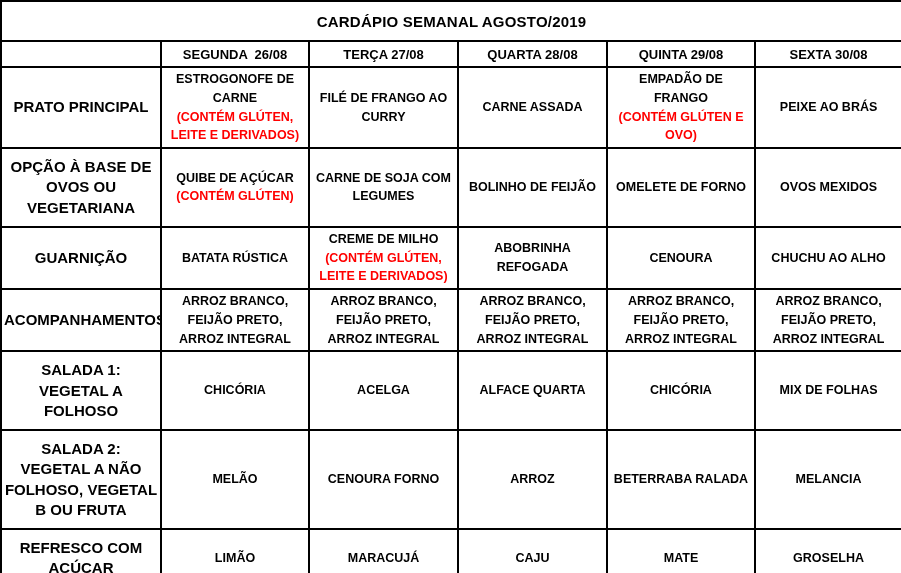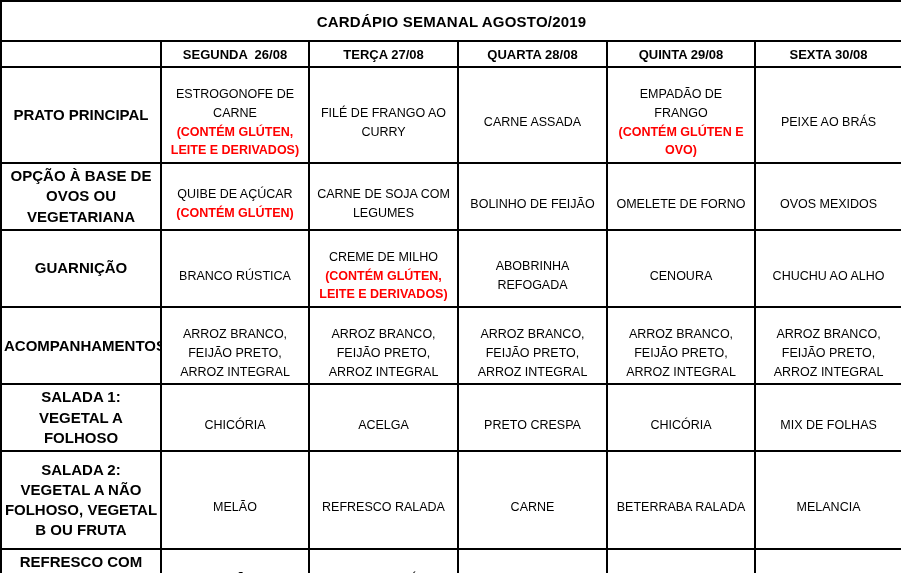--- a/index.html
+++ b/index.html
@@ -48,29 +48,28 @@
     white-space: pre-wrap;
   }
   .corner-cell {
     font-size: 13px;
   }
   .row-label {
     font-size: 15px;
     font-weight: bold;
     white-space: pre-line;
     line-height: 1.35;
-    padding: 2px 2px;
+    padding: 8px 2px;
   }
   td {
     font-size: 12.5px;
     line-height: 1.5;
   }
   .dish {
-    font-weight: normal;
-    margin-top: 15px;
+    font-weight: bold;
   }
   .warning {
     color: var(--warn, #ff0000);
     font-weight: bold;
   }
 </style>
 </head>
 <body>
 
 <table>
@@ -131,21 +130,21 @@
         <td>
           <div class="dish">OMELETE DE FORNO</div>
         </td>
         <td>
           <div class="dish">OVOS MEXIDOS</div>
         </td>
       </tr>
       <tr>
         <th class="row-label">GUARNIÇÃO</th>
         <td>
-          <div class="dish">BRANCO RÚSTICA</div>
+          <div class="dish">BATATA RÚSTICA</div>
         </td>
         <td>
           <div class="dish">CREME DE MILHO</div>
           <div class="warning">(CONTÉM GLÚTEN, LEITE E DERIVADOS)</div>
         </td>
         <td>
           <div class="dish">ABOBRINHA REFOGADA</div>
         </td>
         <td>
           <div class="dish">CENOURA</div>
@@ -175,40 +174,40 @@
       <tr>
         <th class="row-label">SALADA 1:
 VEGETAL A FOLHOSO</th>
         <td>
           <div class="dish">CHICÓRIA</div>
         </td>
         <td>
           <div class="dish">ACELGA</div>
         </td>
         <td>
-          <div class="dish">PRETO CRESPA</div>
+          <div class="dish">ALFACE QUARTA</div>
         </td>
         <td>
           <div class="dish">CHICÓRIA</div>
         </td>
         <td>
           <div class="dish">MIX DE FOLHAS</div>
         </td>
       </tr>
       <tr>
         <th class="row-label">SALADA 2:
 VEGETAL A NÃO FOLHOSO, VEGETAL B OU FRUTA</th>
         <td>
           <div class="dish">MELÃO</div>
         </td>
         <td>
-          <div class="dish">REFRESCO RALADA</div>
-        </td>
-        <td>
-          <div class="dish">CARNE</div>
+          <div class="dish">CENOURA FORNO</div>
+        </td>
+        <td>
+          <div class="dish">ARROZ</div>
         </td>
         <td>
           <div class="dish">BETERRABA RALADA</div>
         </td>
         <td>
           <div class="dish">MELANCIA</div>
         </td>
       </tr>
       <tr>
         <th class="row-label">REFRESCO COM AÇÚCAR</th>

